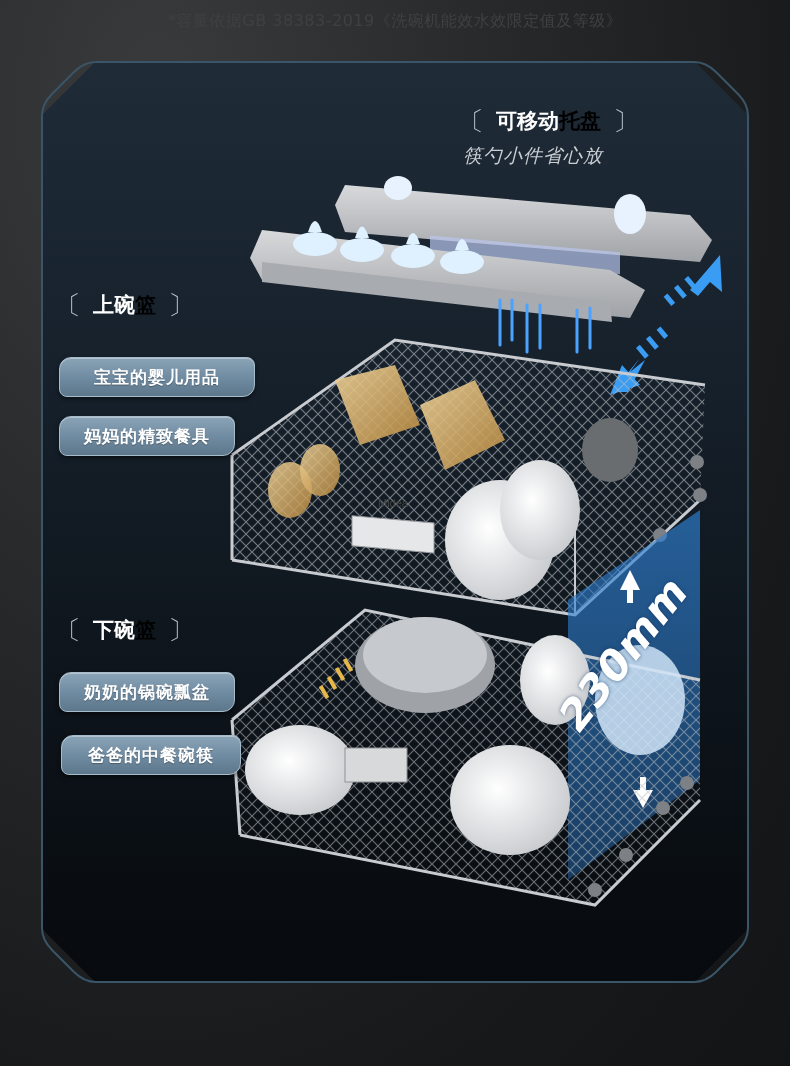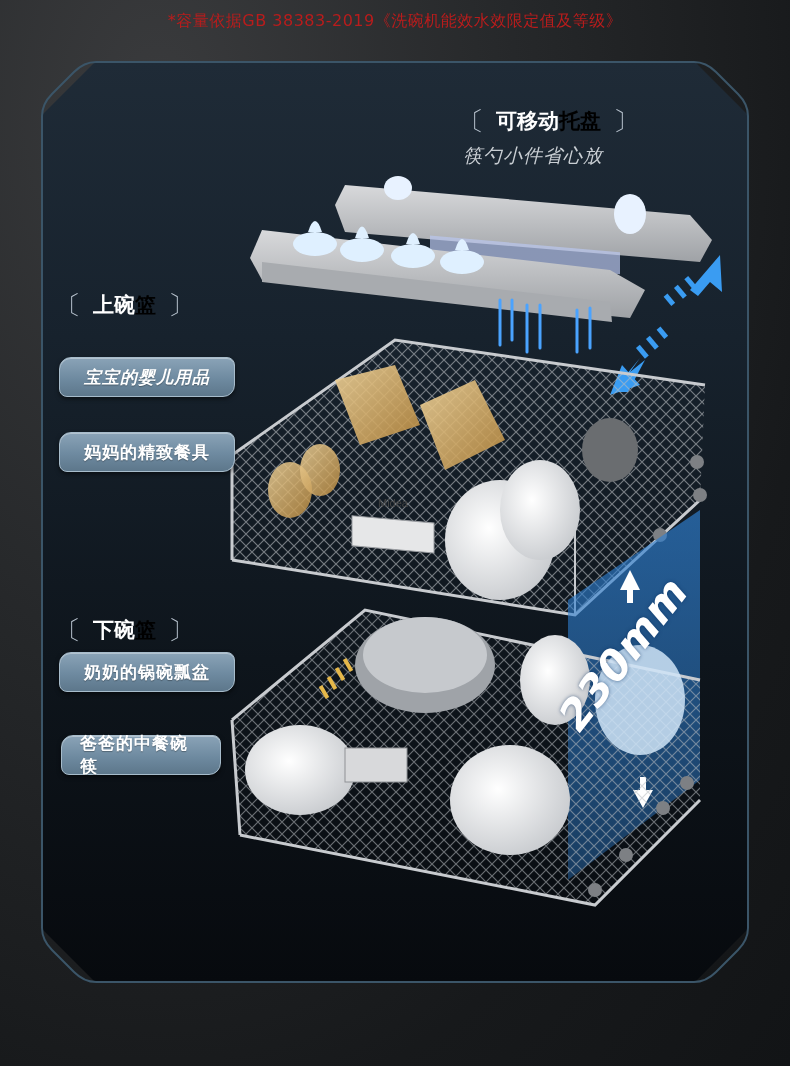--- a/index.html
+++ b/index.html
@@ -4,21 +4,21 @@
 <style>
   * { box-sizing: border-box; margin: 0; padding: 0; }
   html, body { width: 790px; height: 1066px; overflow: hidden; }
   body {
     position: relative;
     background: radial-gradient(ellipse at 20% 10%, #3a3b3d 0%, #26282a 40%, #17191b 75%, #121416 100%);
     font-family: "DejaVu Sans", "Liberation Sans", sans-serif;
   }
   .footnote {
     position: absolute; top: 11px; left: 0; width: 790px; text-align: center;
-    color: #b91c1c; font-size: 16px; letter-spacing: 0.5px;
+    color: #404040; font-size: 16px; letter-spacing: 0.5px;
   }
   .panel {
     position: absolute; left: 41px; top: 61px; width: 708px; height: 922px;
     background: linear-gradient(180deg, #1f2b37 0%, #17222d 30%, #0e151c 65%, #070a0e 100%);
     clip-path: polygon(55px 0, 653px 0, 708px 55px, 708px 867px, 653px 922px, 55px 922px, 0 867px, 0 55px);
   }
   .panel-border {
     position: absolute; left: 41px; top: 61px; width: 708px; height: 922px;
     pointer-events: none;
   }
@@ -186,22 +186,22 @@
   <span><span>可移动</span><span class="accent">托盘</span></span>
   <span class="br">〕</span>
 </div>
 <div class="subtitle" style="left:463px; top:143px;font-style:italic;">筷勺小件省心放</div>
 
 <div class="bracket-title" style="left:55px; top:291px;">
   <span class="br">〔</span>
   <span><span>上碗</span><span class="accent">篮</span></span>
   <span class="br">〕</span>
 </div>
-<div class="pill" style="left:59px; top:357px; width:176px;font-style:italic;">宝宝的婴儿用品</div>
-<div class="pill" style="left:59px; top:416px; width:176px;margin-top:16px;">妈妈的精致餐具</div>
+<div class="pill" style="left:59px; top:357px; width:196px;">宝宝的婴儿用品</div>
+<div class="pill" style="left:59px; top:416px; width:176px;">妈妈的精致餐具</div>
 
 <div class="bracket-title" style="left:55px; top:616px;">
   <span class="br">〔</span>
   <span><span>下碗</span><span class="accent">篮</span></span>
   <span class="br">〕</span>
 </div>
-<div class="pill" style="left:59px; top:652px; width:176px;">奶奶的锅碗瓢盆</div>
-<div class="pill" style="left:61px; top:735px; width:160px;">爸爸的中餐碗筷</div>
+<div class="pill" style="left:59px; top:672px; width:176px;">奶奶的锅碗瓢盆</div>
+<div class="pill" style="left:61px; top:735px; width:180px;">爸爸的中餐碗筷</div>
 
 </body></html>

